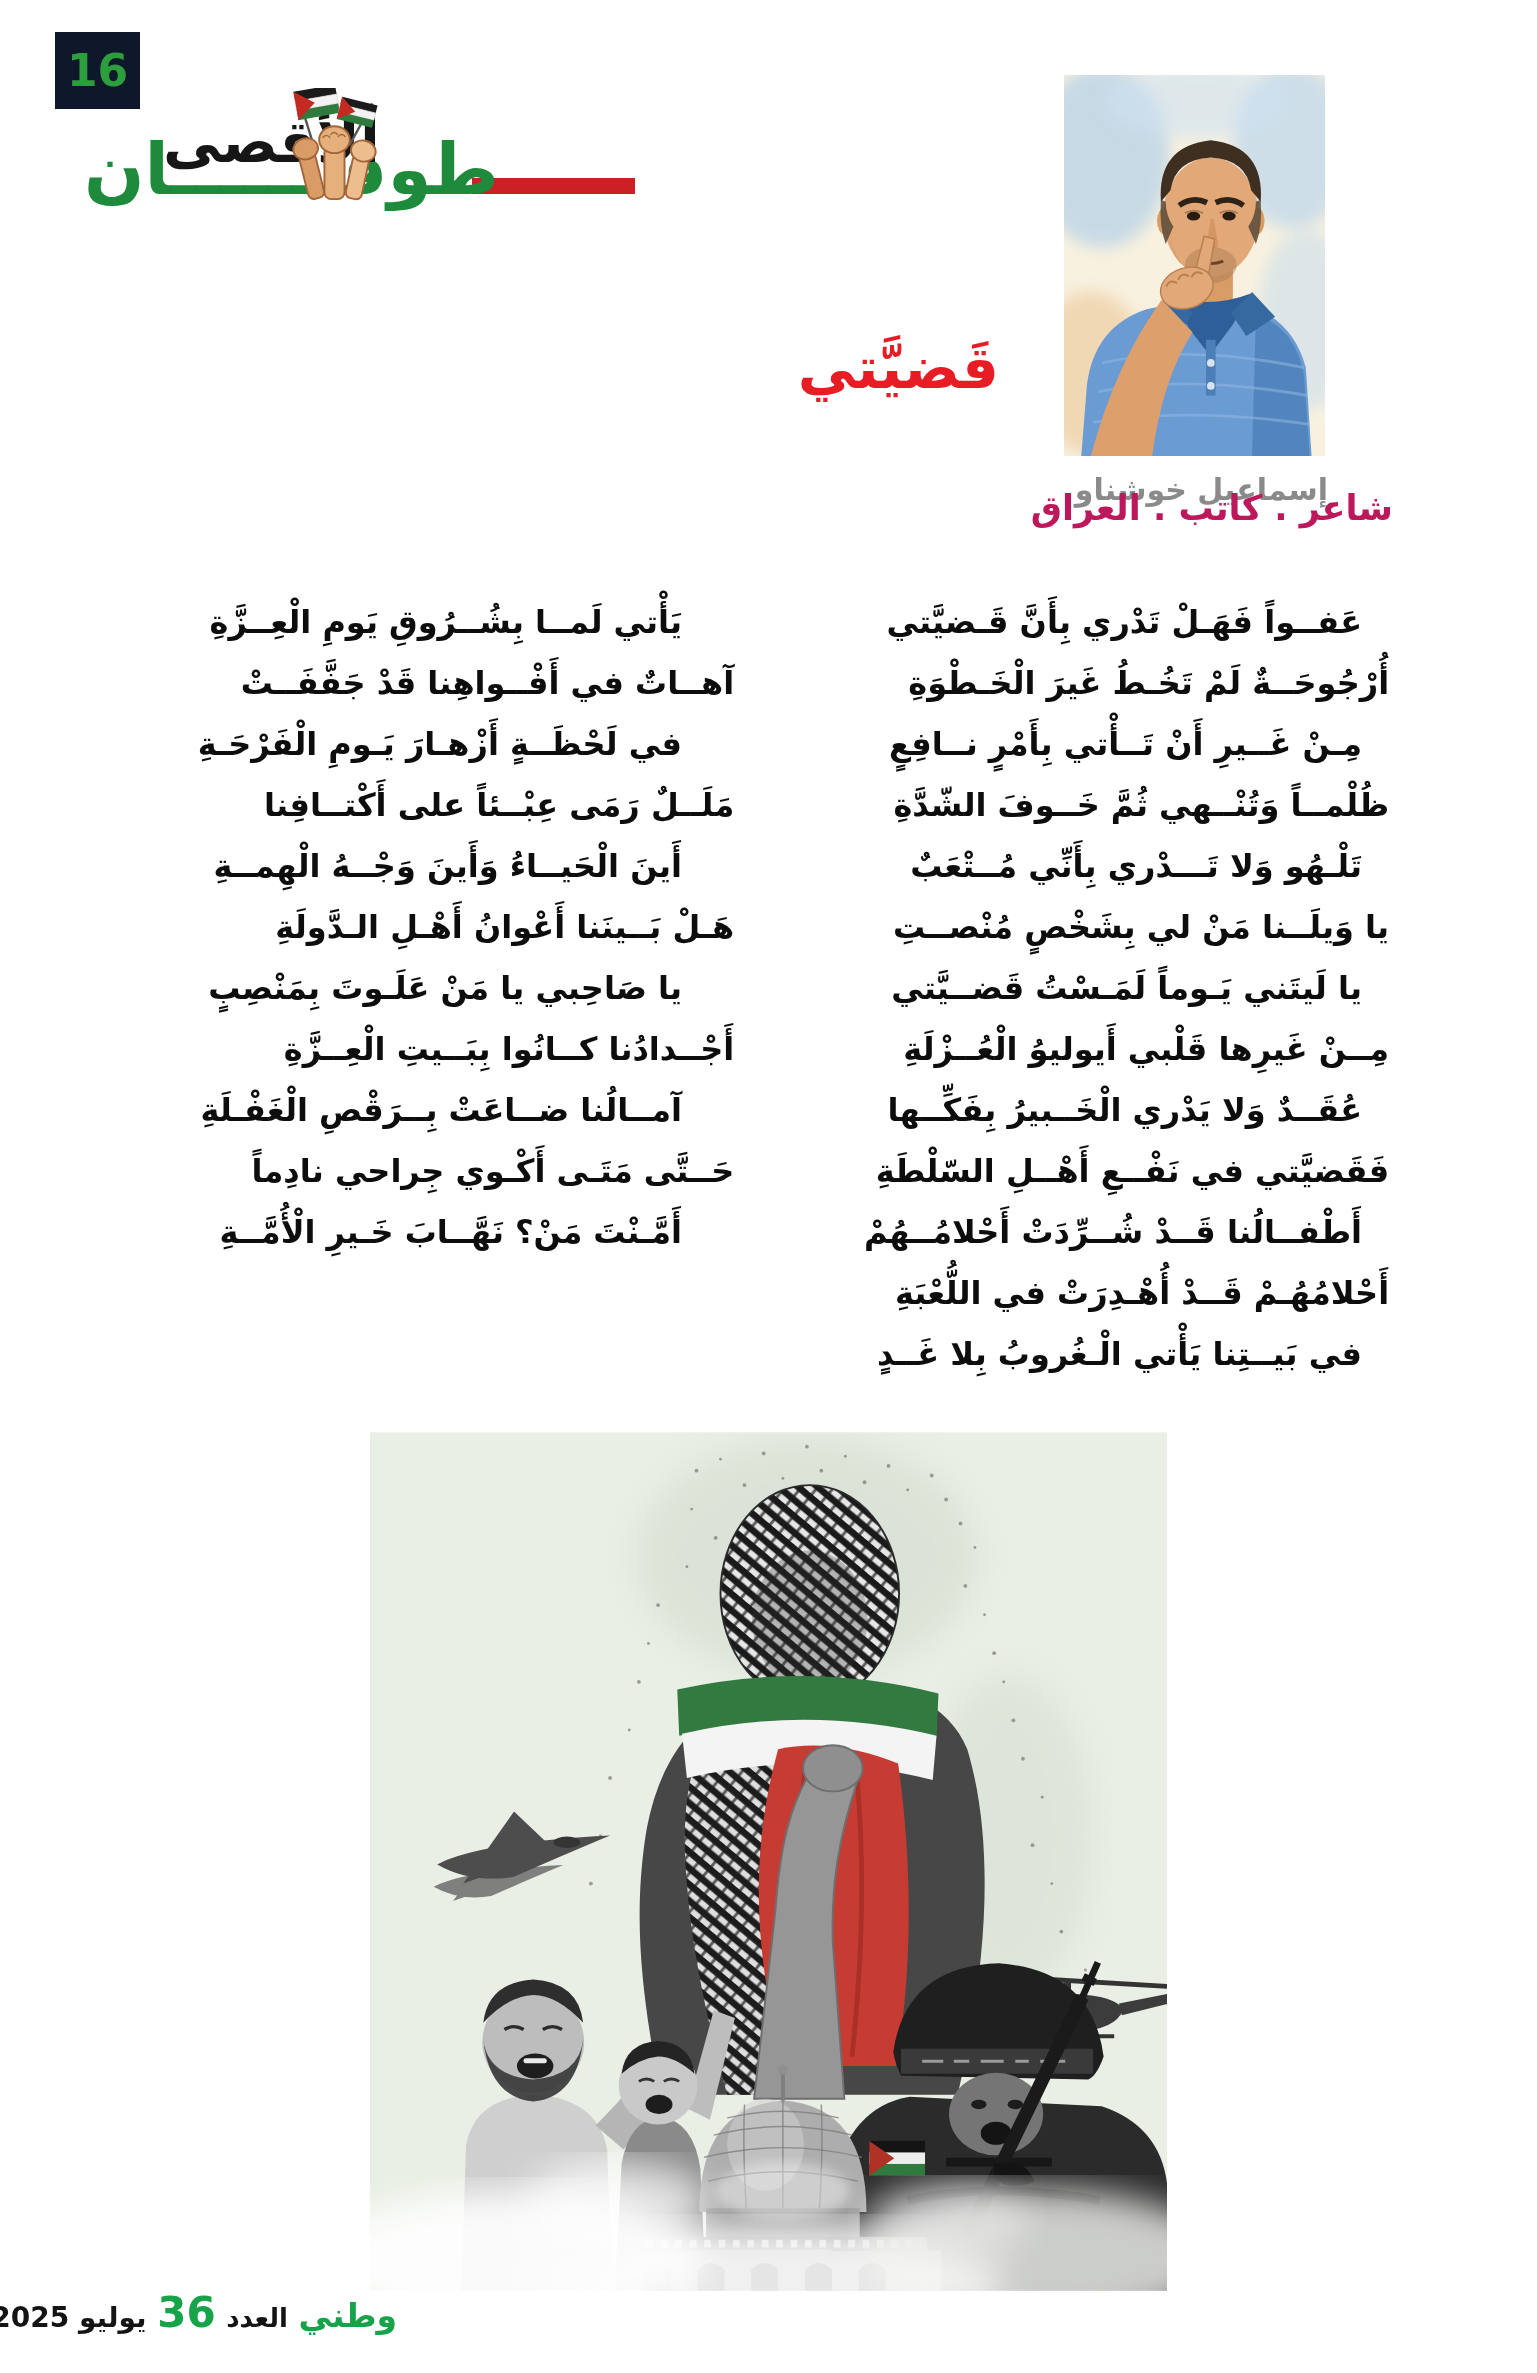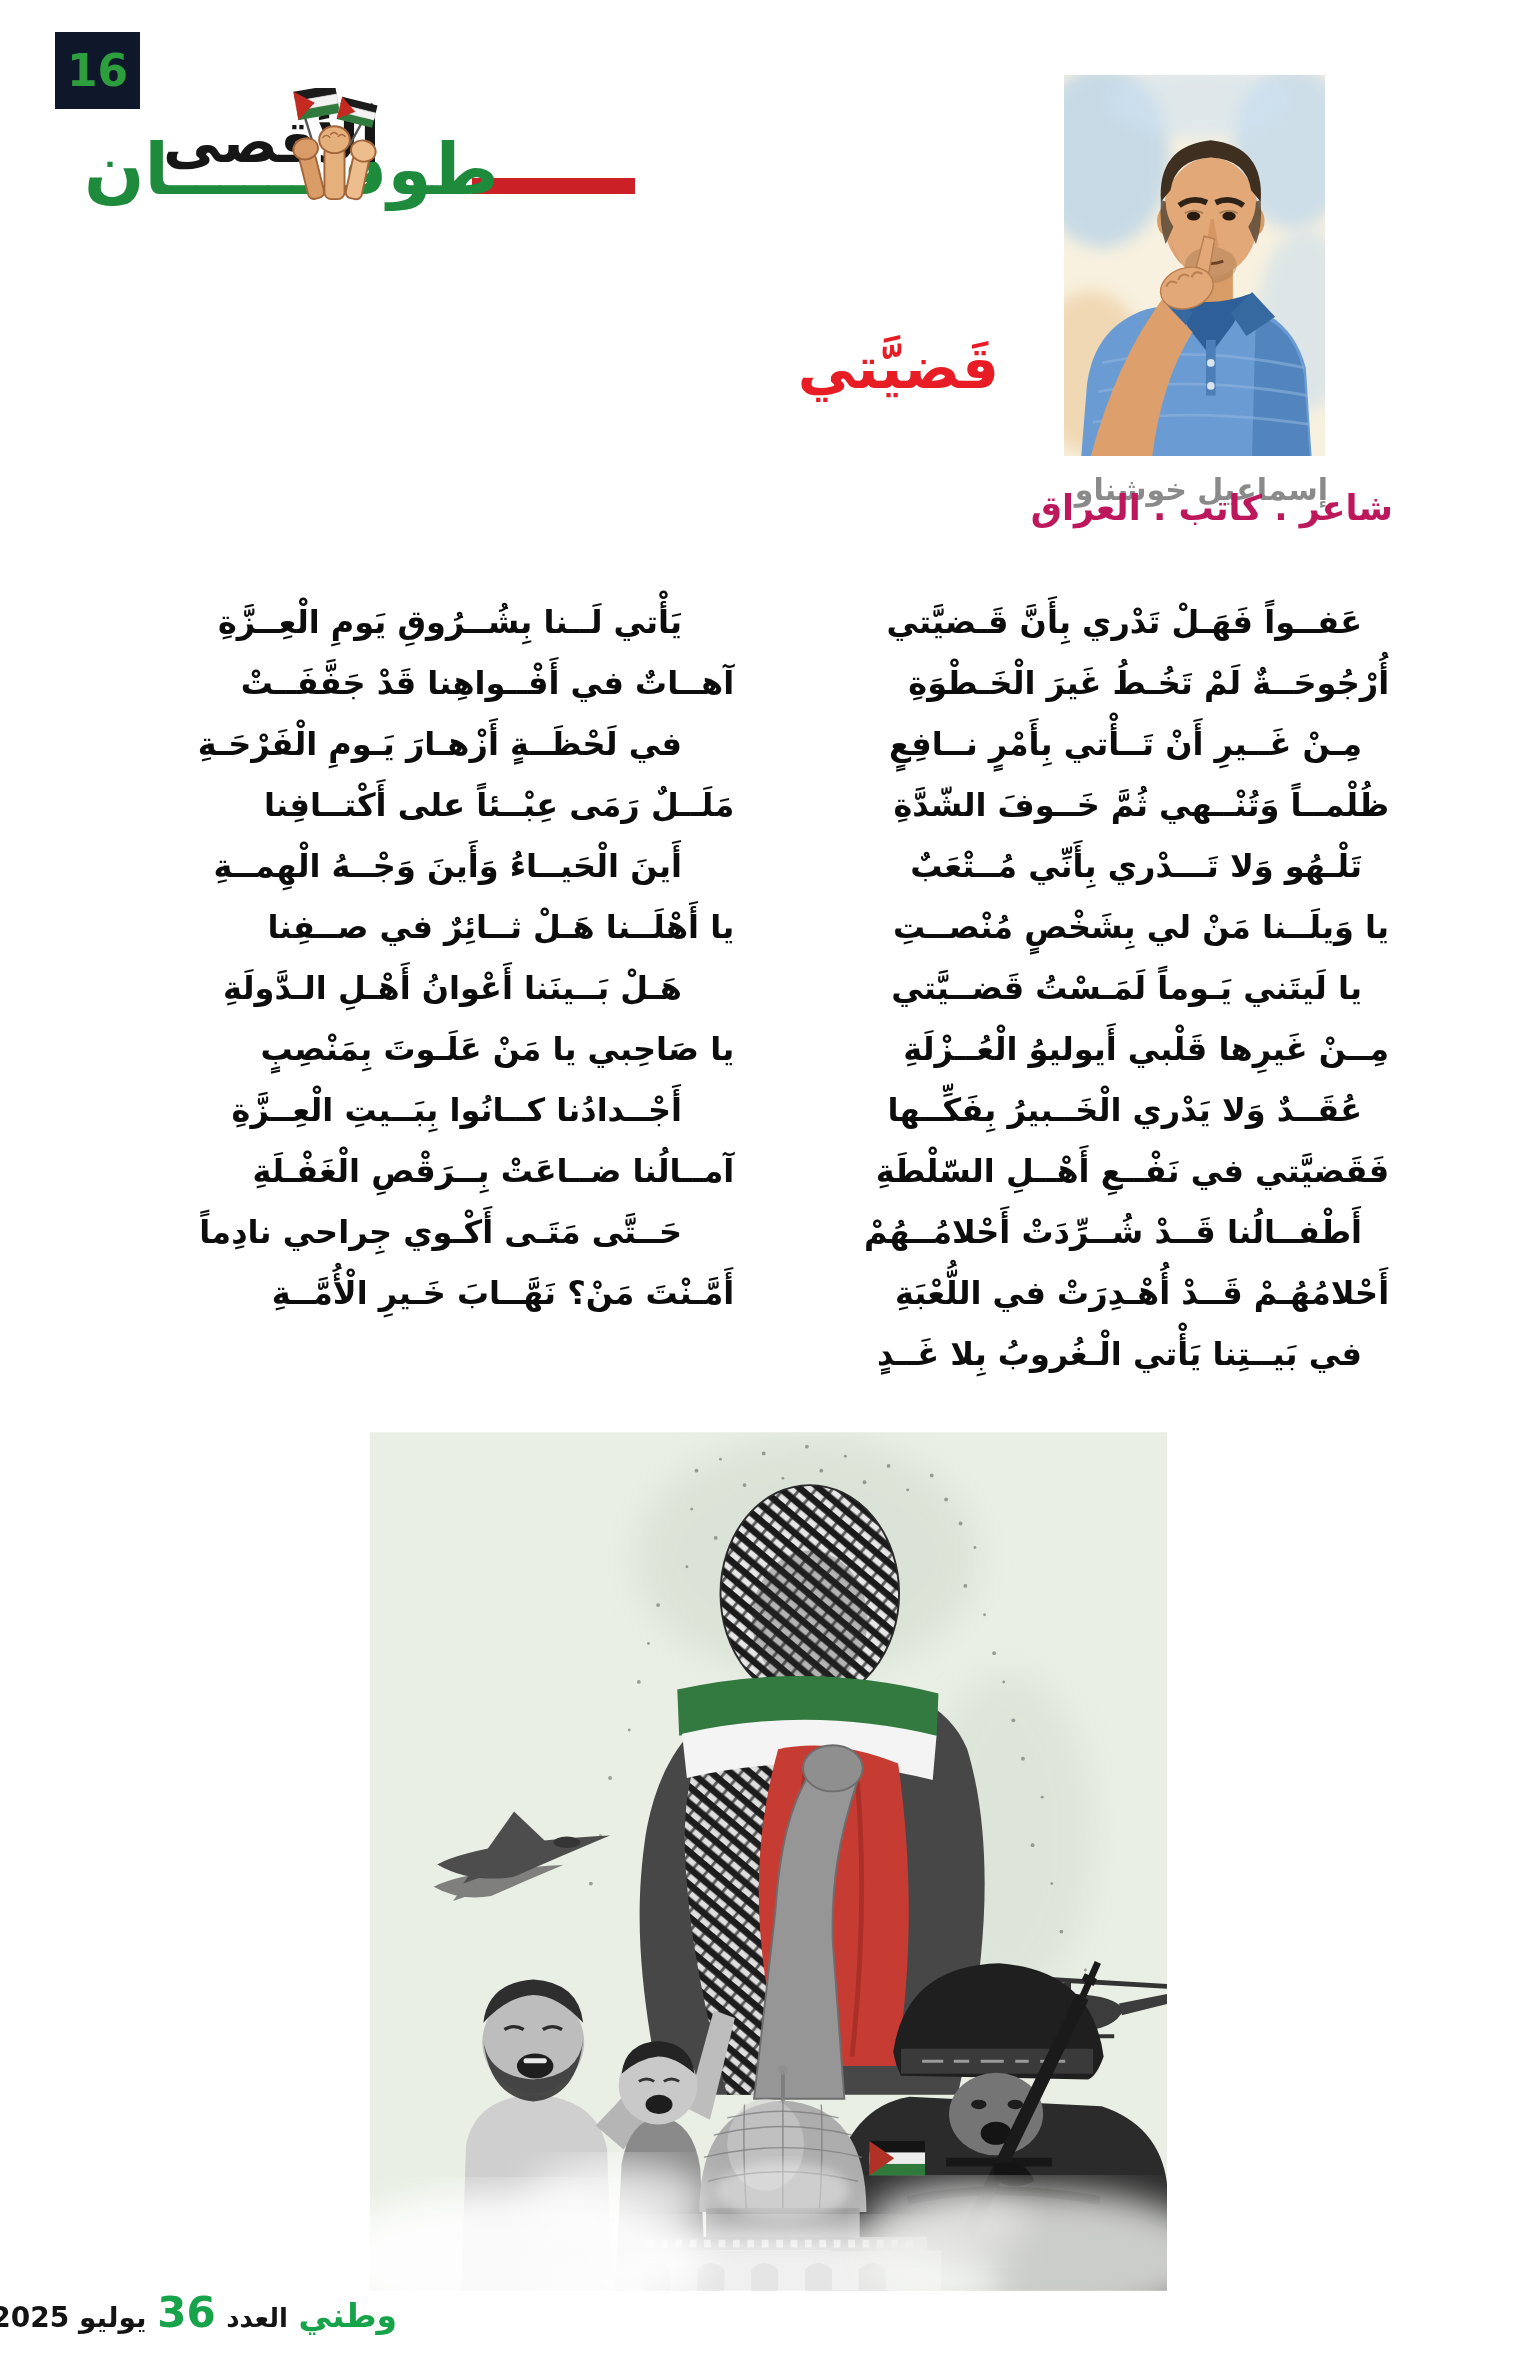--- a/index.html
+++ b/index.html
@@ -162,26 +162,25 @@
   <div class="verse">يا لَيتَني يَـوماً لَمَـسْتُ قَضــيَّتي</div>
   <div class="verse">مِــنْ غَيرِها قَلْبي أَيوليوُ الْعُــزْلَةِ</div>
   <div class="verse">عُقَــدٌ وَلا يَدْري الْخَــبيرُ بِفَكِّــها</div>
   <div class="verse">فَقَضيَّتي في نَفْــعِ أَهْــلِ السّلْطَةِ</div>
   <div class="verse">أَطْفــالُنا قَــدْ شُــرِّدَتْ أَحْلامُــهُمْ</div>
   <div class="verse">أَحْلامُهُـمْ قَــدْ أُهْـدِرَتْ في اللُّعْبَةِ</div>
   <div class="verse">في بَيــتِنا يَأْتي الْـغُروبُ بِلا غَــدٍ</div>
 </div>
 
 <div class="abs poemcol col-left">
-  <div class="verse">يَأْتي لَــنا بِشُــرُوقِ يَومِ الْعِــزَّةِ</div>
+  <div class="verse">يَأْتي لَمــا بِشُــرُوقِ يَومِ الْعِــزَّةِ</div>
   <div class="verse">آهــاتٌ في أَفْــواهِنا قَدْ جَفَّفَــتْ</div>
   <div class="verse">في لَحْظَــةٍ أَزْهـارَ يَـومِ الْفَرْحَـةِ</div>
   <div class="verse">مَلَــلٌ رَمَى عِبْــئاً على أَكْتــافِنا</div>
   <div class="verse">أَينَ الْحَيــاءُ وَأَينَ وَجْــهُ الْهِمــةِ</div>
-  <div class="verse">يا أَهْلَــنا هَـلْ ثــائِرٌ في صــفِنا</div>
   <div class="verse">هَـلْ بَــينَنا أَعْوانُ أَهْـلِ الـدَّولَةِ</div>
   <div class="verse">يا صَاحِبي يا مَنْ عَلَـوتَ بِمَنْصِبٍ</div>
   <div class="verse">أَجْــدادُنا كــانُوا بِبَــيتِ الْعِــزَّةِ</div>
   <div class="verse">آمــالُنا ضــاعَتْ بِــرَقْصِ الْغَفْـلَةِ</div>
   <div class="verse">حَــتَّى مَتَـى أَكْـوي جِراحي نادِماً</div>
   <div class="verse">أَمَّـنْتَ مَنْ؟ نَهَّــابَ خَـيرِ الْأُمَّــةِ</div>
 </div>
 
 <svg class="abs montage" width="797" height="859" viewBox="0 0 830 894">
   <defs>

